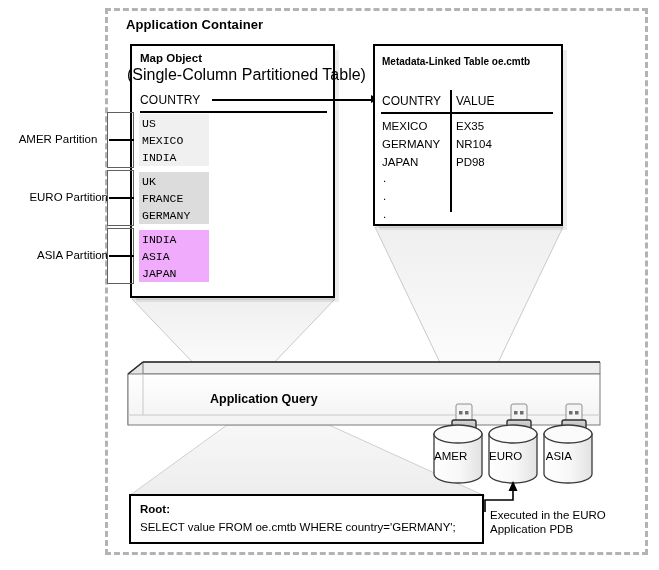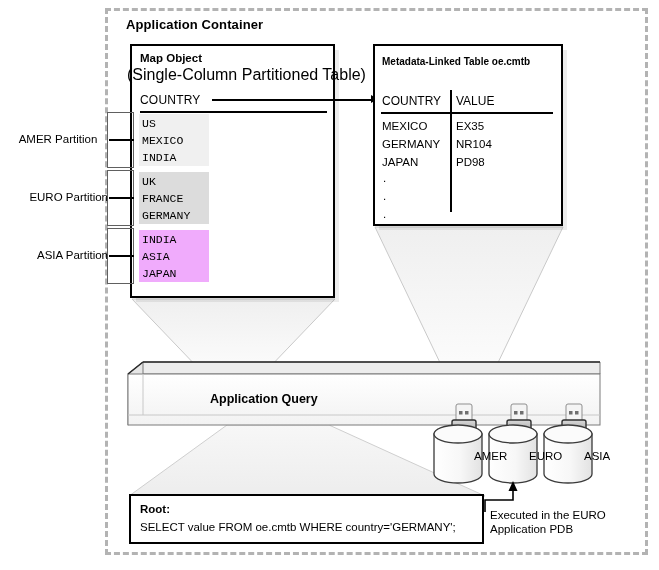--- a/index.html
+++ b/index.html
@@ -90,23 +90,22 @@
   #app-root-label{
     left:210px; top:392px; font-size:12.5px; font-weight:bold;
   }
 
   
   .pdb{ width:48px; height:66px; top:424px; }
   #pdb-amer{ left:434px; }
   #pdb-euro{ left:489px; }
   #pdb-asia{ left:544px; }
   .pdb-label{
-    position:absolute; left:0; top:26px; width:28px; text-align:left;
+    position:absolute; left:0; top:26px; width:28px; text-align:right;
     font-size:11.5px;
-    padding-left:40px;
   }
 
   
   #query-box{
     left:129px; top:494px; width:355px; height:50px;
     background:#fff; border:2px solid #000; box-sizing:border-box;
   }
   #query-title{ left:140px; top:503px; font-size:11.5px; font-weight:bold; }
   #query-text{ left:140px; top:521px; font-size:11.5px; white-space:nowrap; }
 

